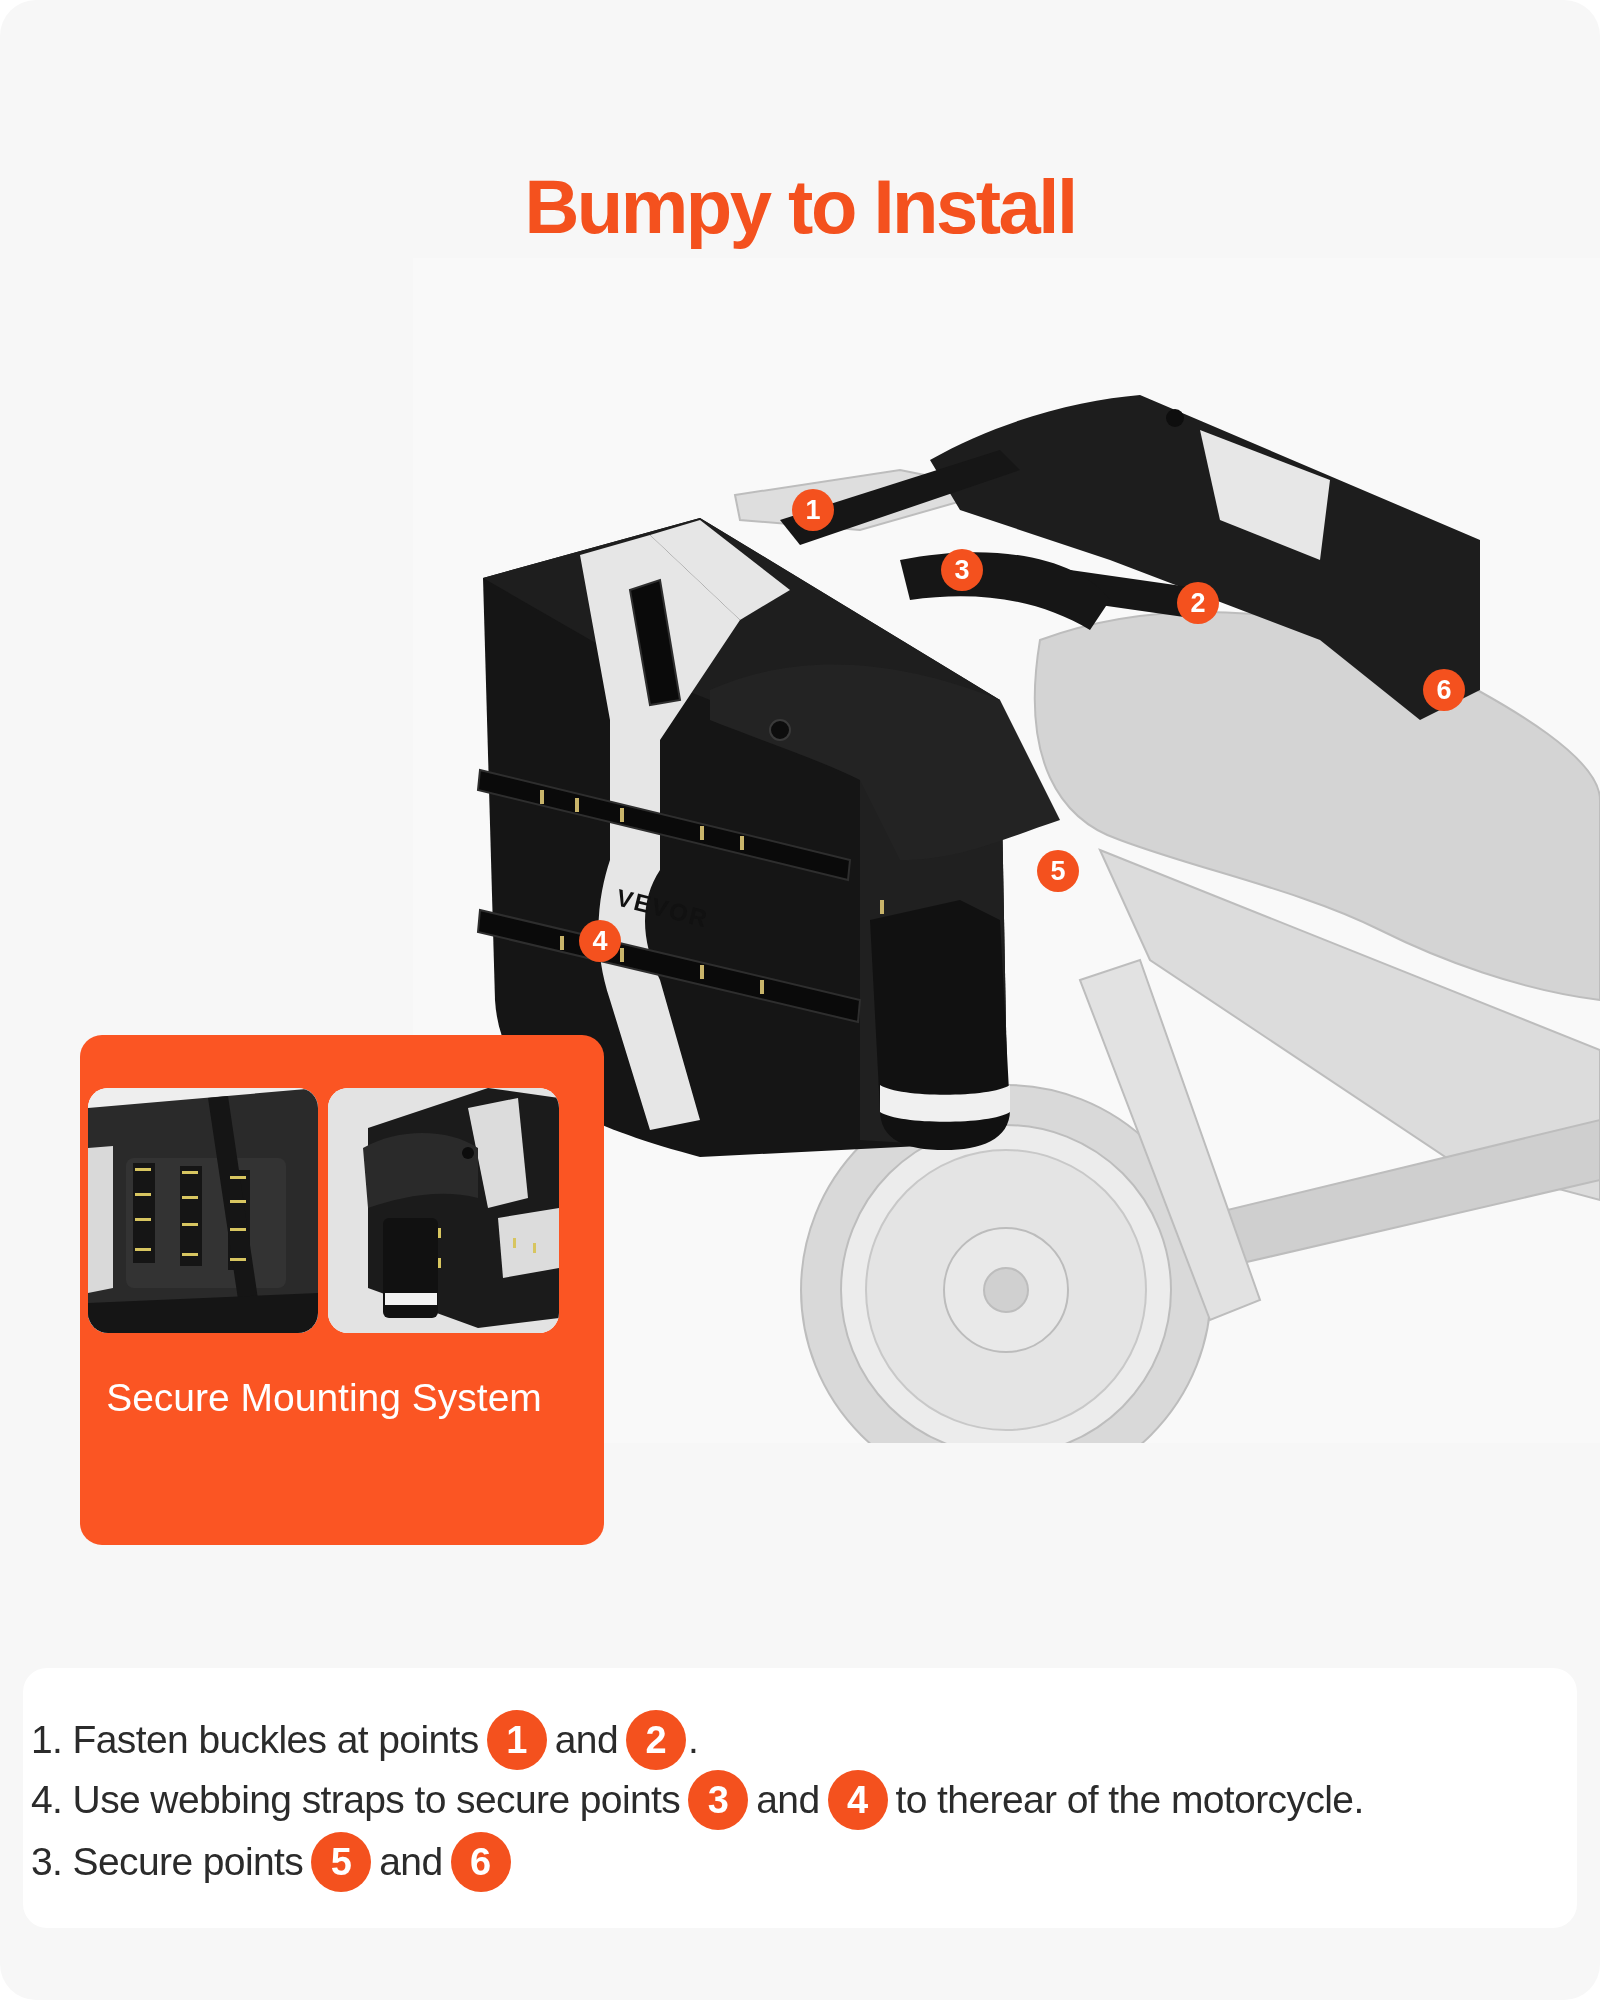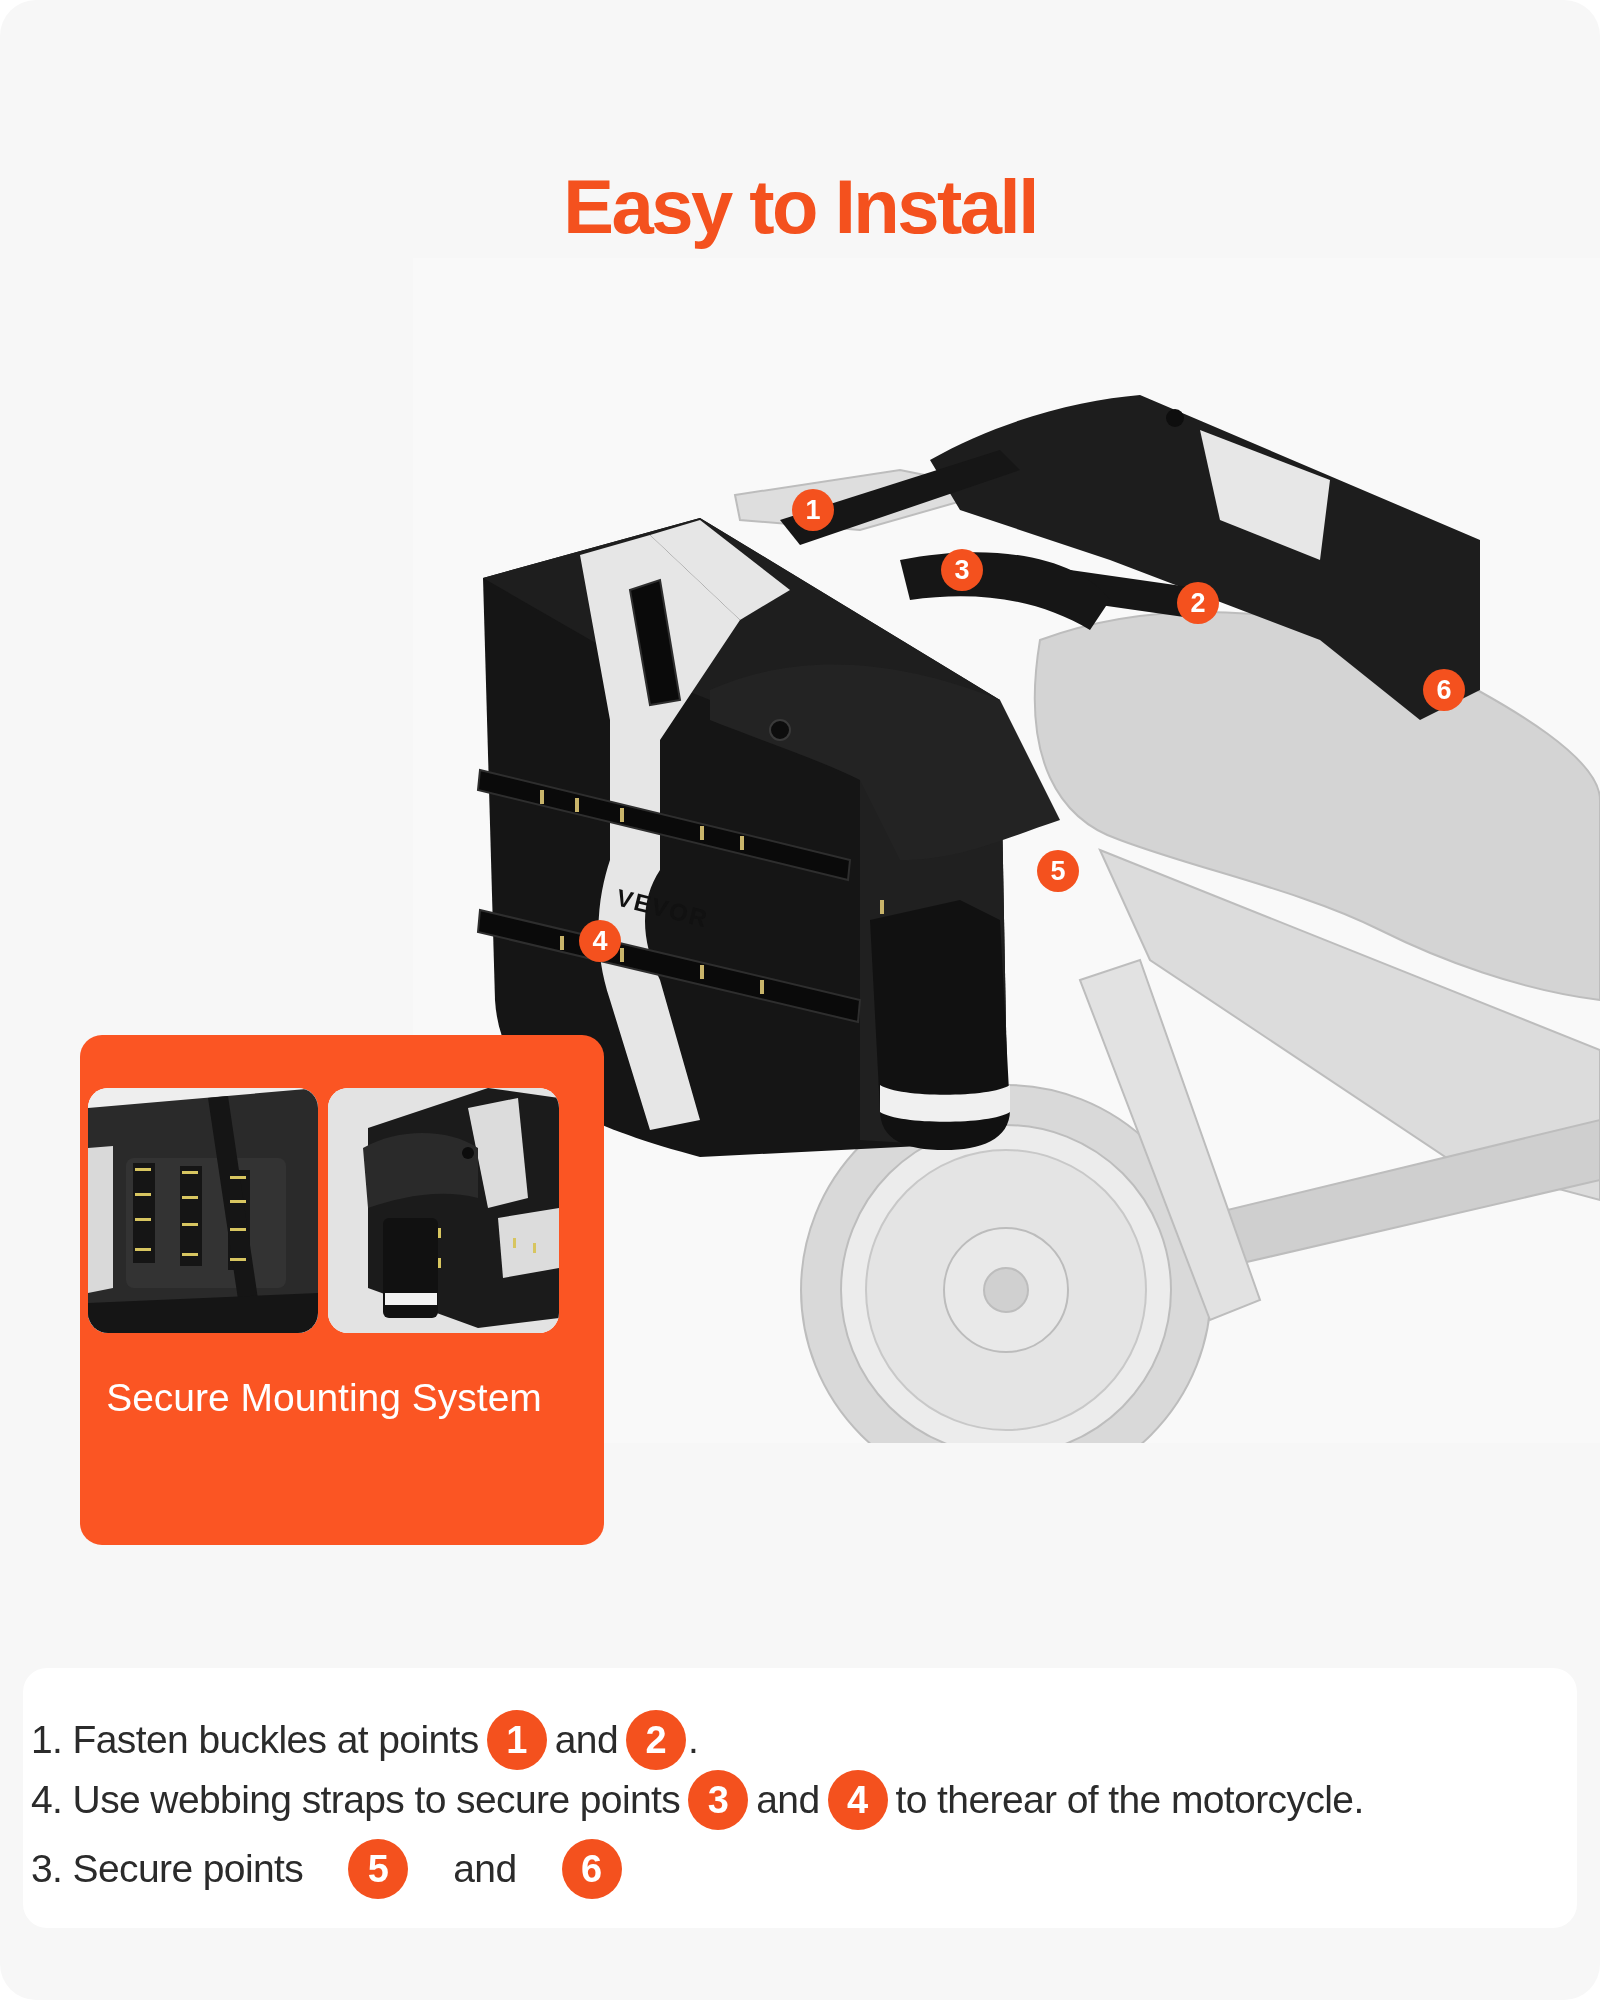--- a/index.html
+++ b/index.html
@@ -13,29 +13,29 @@
   .feature-img { position:absolute; top:53px; height:245px; border-radius:20px; overflow:hidden; background:#fff; }
   .feature-img.left { left:8px; width:230px; }
   .feature-img.right { left:248px; width:231px; }
   .feature-text { position:absolute; left:0; width:488px; text-align:center; color:#fff; font-family:"Liberation Sans", sans-serif; font-size:39px; font-weight:400; line-height:56px; }
   .feature-text.l1 { top:335px; }
   .feature-text.l2 { top:391px; }
   .steps { position:absolute; left:23px; top:1668px; width:1554px; height:260px; background:#ffffff; border-radius:24px; }
   .step { position:absolute; left:8px; height:62px; display:flex; align-items:center; white-space:nowrap; color:#2b2b2b; font-family:"Liberation Sans", sans-serif; font-size:39px; font-weight:400; letter-spacing:-0.6px; }
   .step.s1 { top:41px; }
   .step.s2 { top:101px; }
-  .step.s3 { top:170px;gap:37px; }
+  .step.s3 { top:163px; }
   .pill { display:inline-block; width:60px; height:60px; border-radius:50%; background:#f4511e; color:#fff; font-weight:700; font-size:38px; line-height:60px; text-align:center; margin:0 8px; letter-spacing:0; }
 </style>
 </head>
 <body>
 
 <div class="page">
 
-  <h1 class="title">Easy to Install</h1>
+  <h1 class="title">Bumpy to Install</h1>
 
   <div class="photo">
     <svg width="1187" height="1185" viewBox="413 258 1187 1185" xmlns="http://www.w3.org/2000/svg">
 
       <g fill="#d4d4d4" stroke="#bdbdbd" stroke-width="2">
 
         <path d="M1040 640 C1150 600 1300 600 1420 660 C1520 710 1600 760 1600 800 L1600 1000 C1520 990 1440 960 1380 930 C1300 890 1200 870 1120 840 C1060 820 1020 760 1040 640 Z"></path>
 
         <path d="M1100 850 L1600 1050 L1600 1200 L1450 1160 L1150 960 Z" fill="#dcdcdc"></path>
 

